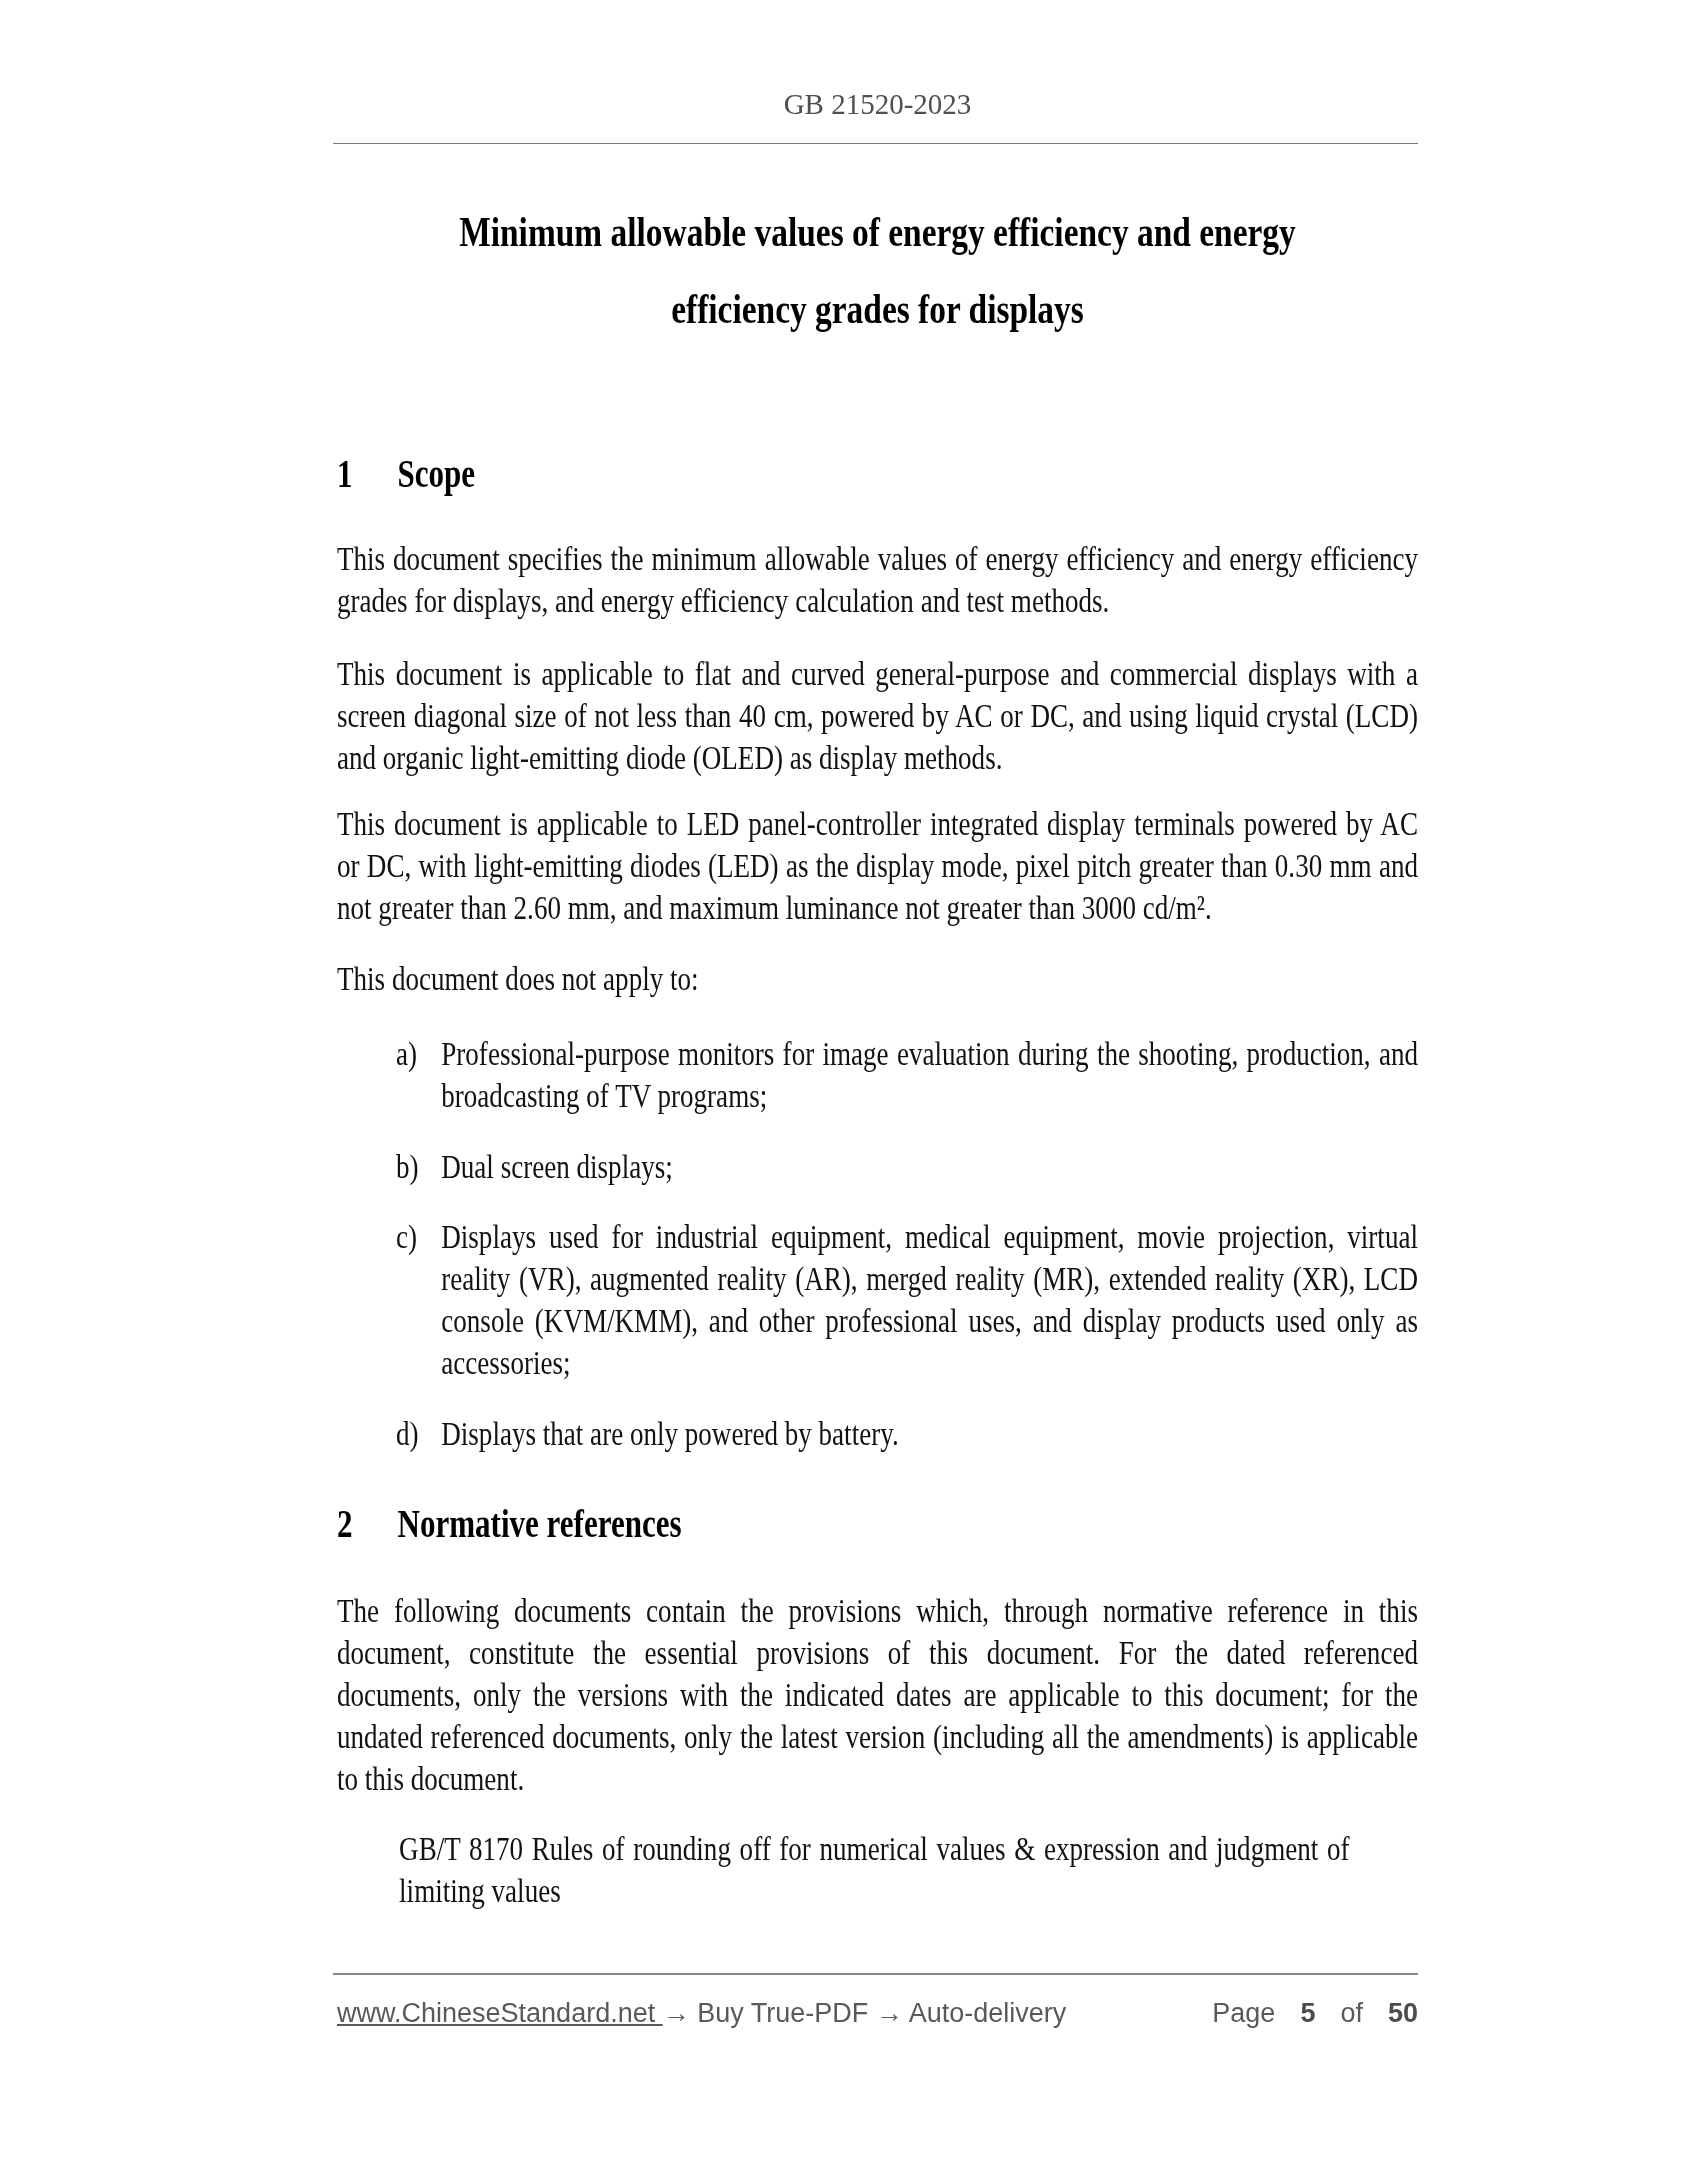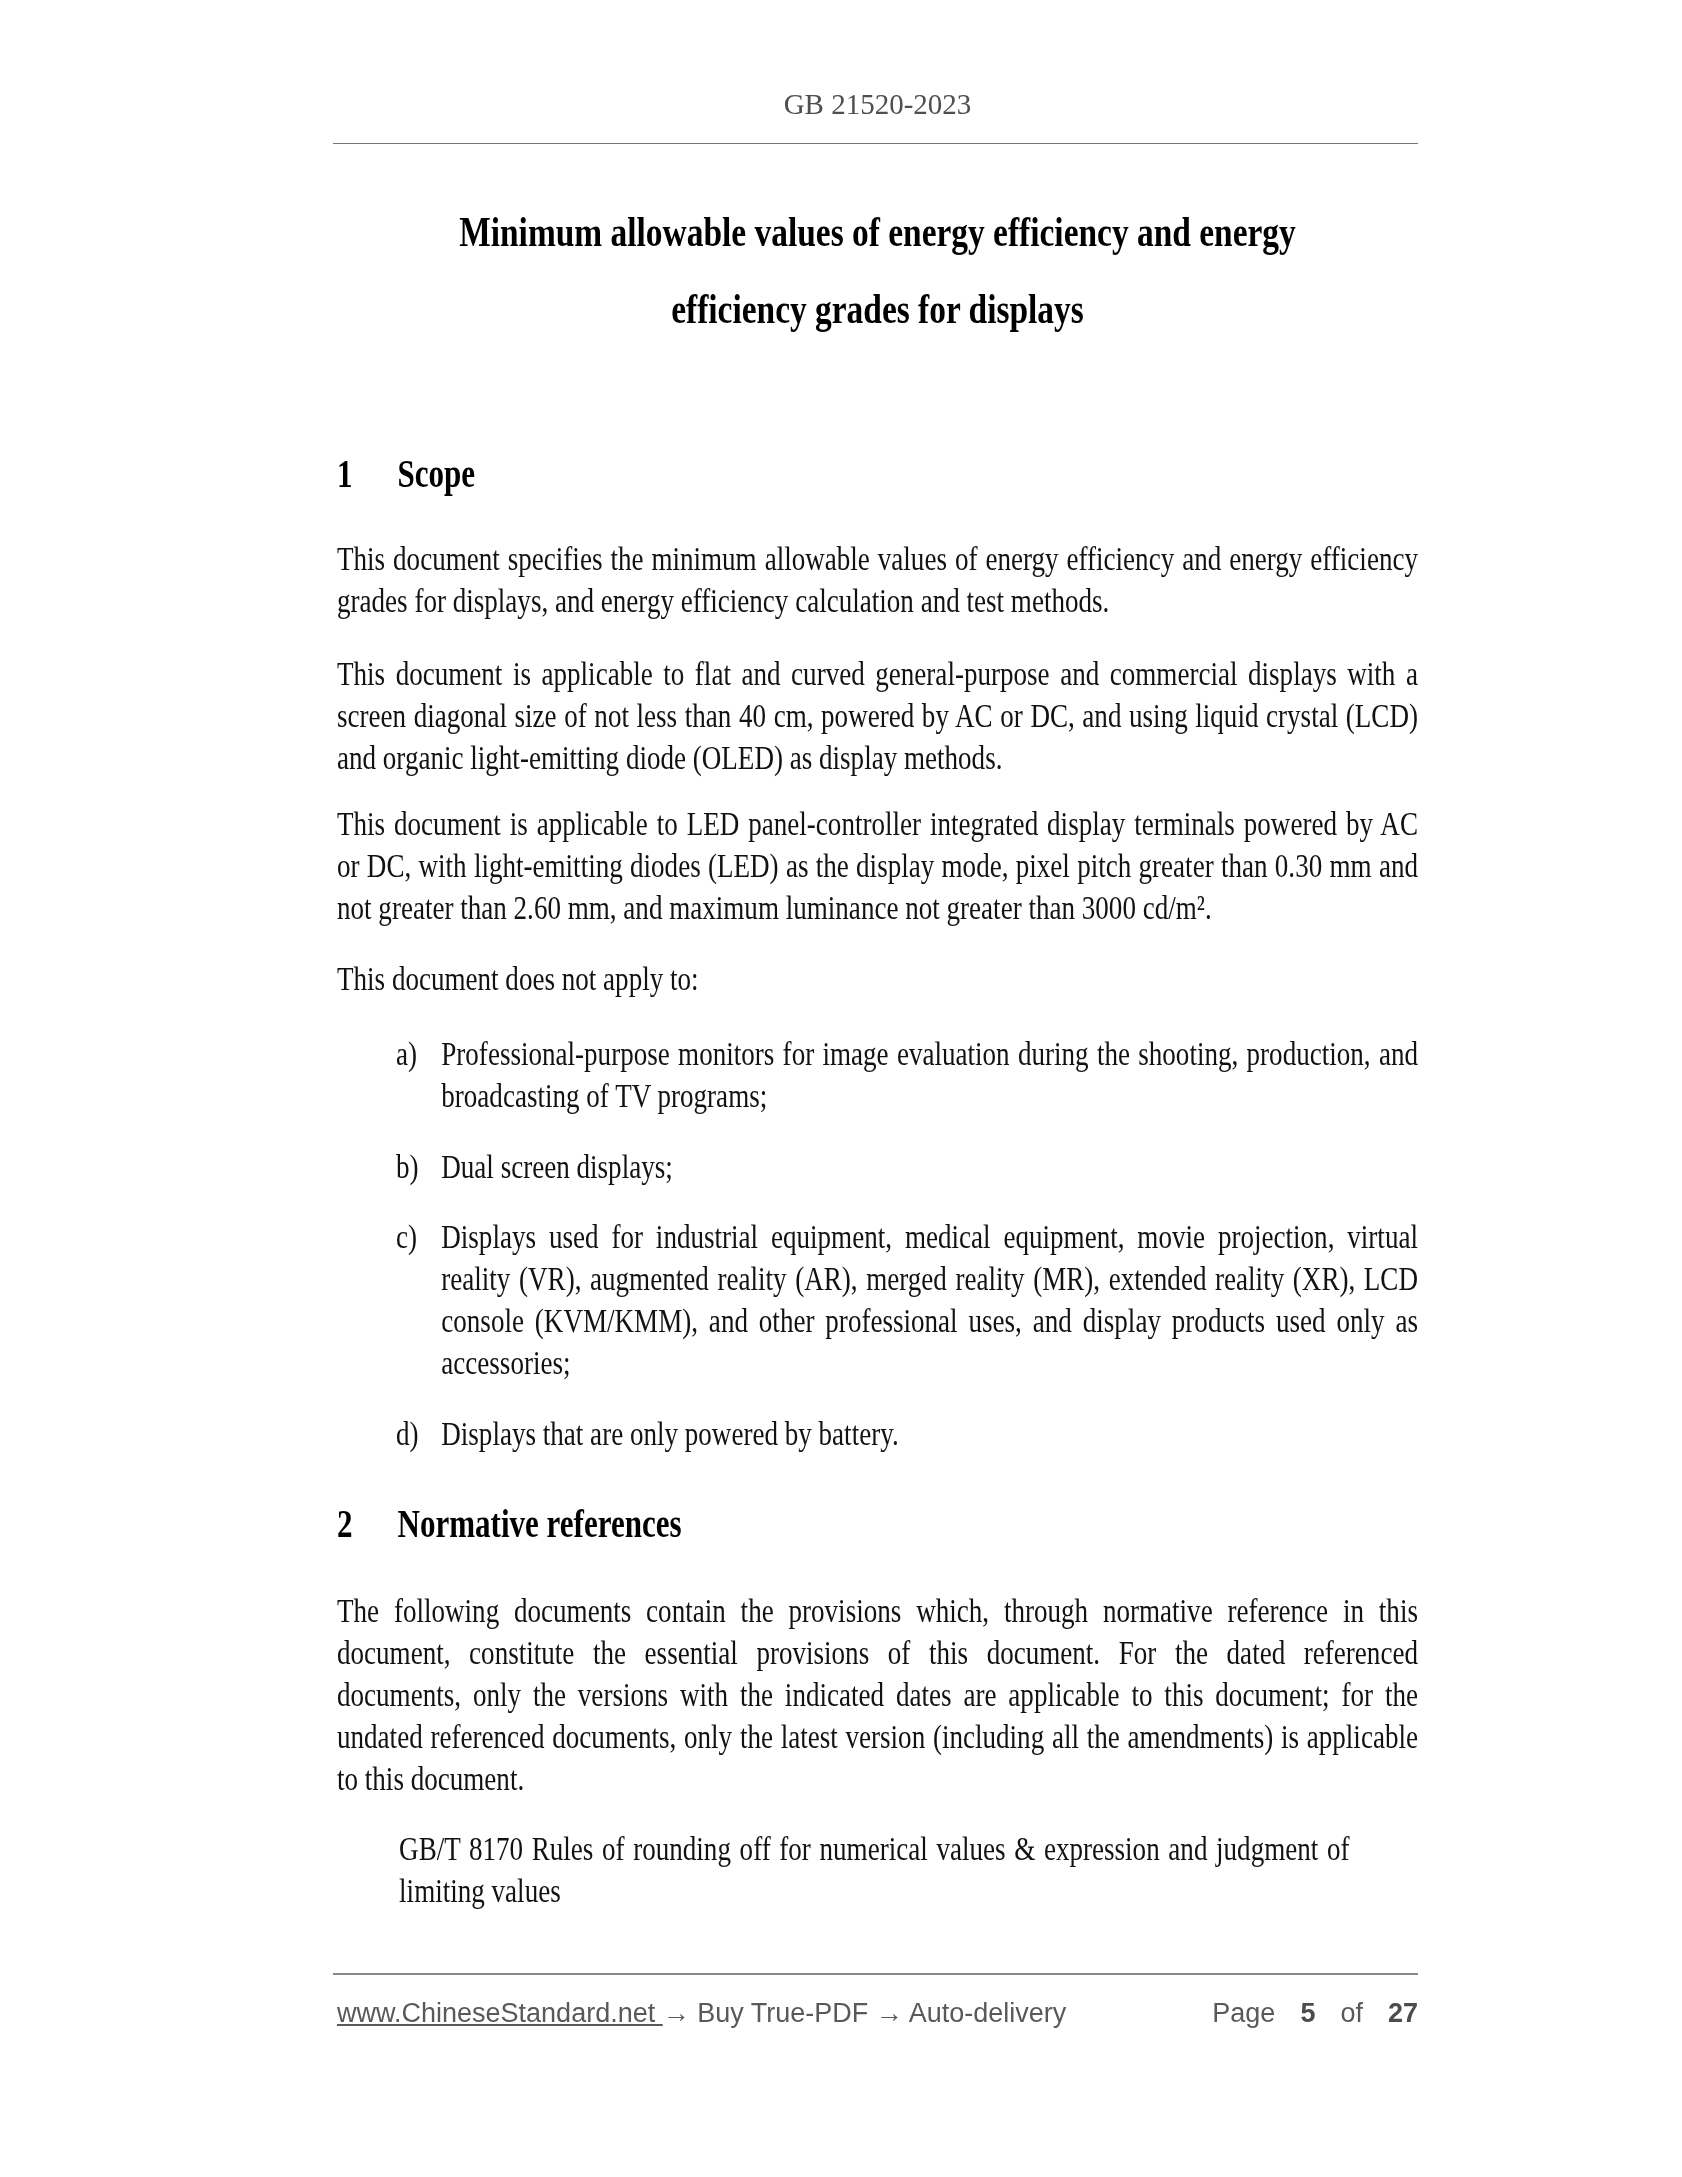--- a/index.html
+++ b/index.html
@@ -132,18 +132,18 @@
 
       <p class="para nref">The following documents contain the provisions which, through normative reference in this document, constitute the essential provisions of this document. For the dated referenced documents, only the versions with the indicated dates are applicable to this document; for the undated referenced documents, only the latest version (including all the amendments) is applicable to this document.</p>
       <p class="para refentry">GB/T 8170 Rules of rounding off for numerical values &amp; expression and judgment of limiting values</p>
 
     </div>
 
     <hr class="rule rule-bottom">
 
     <div class="footer">
       <div class="footer-left"><span class="footer-link">www.ChineseStandard.net </span><span>→ Buy True-PDF → Auto-delivery</span></div>
-      <div class="footer-right"><span>Page</span><span class="num">5</span><span>of</span><span class="num">27</span></div>
+      <div class="footer-right"><span>Page</span><span class="num">5</span><span>of</span><span class="num">50</span></div>
     </div>
 
   </div>
 </div>
 
 
 </body></html>

